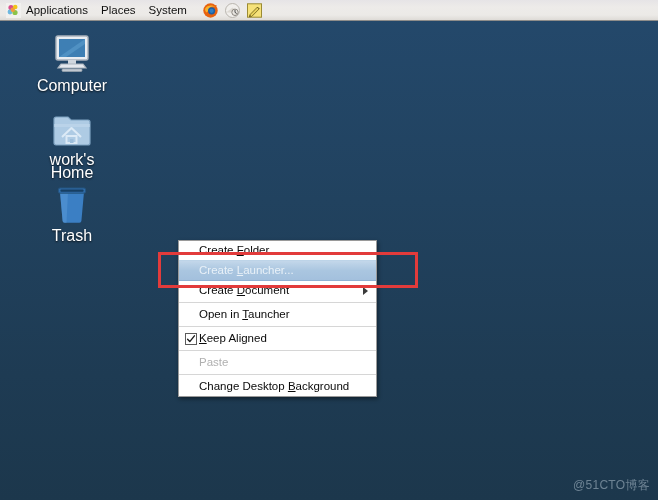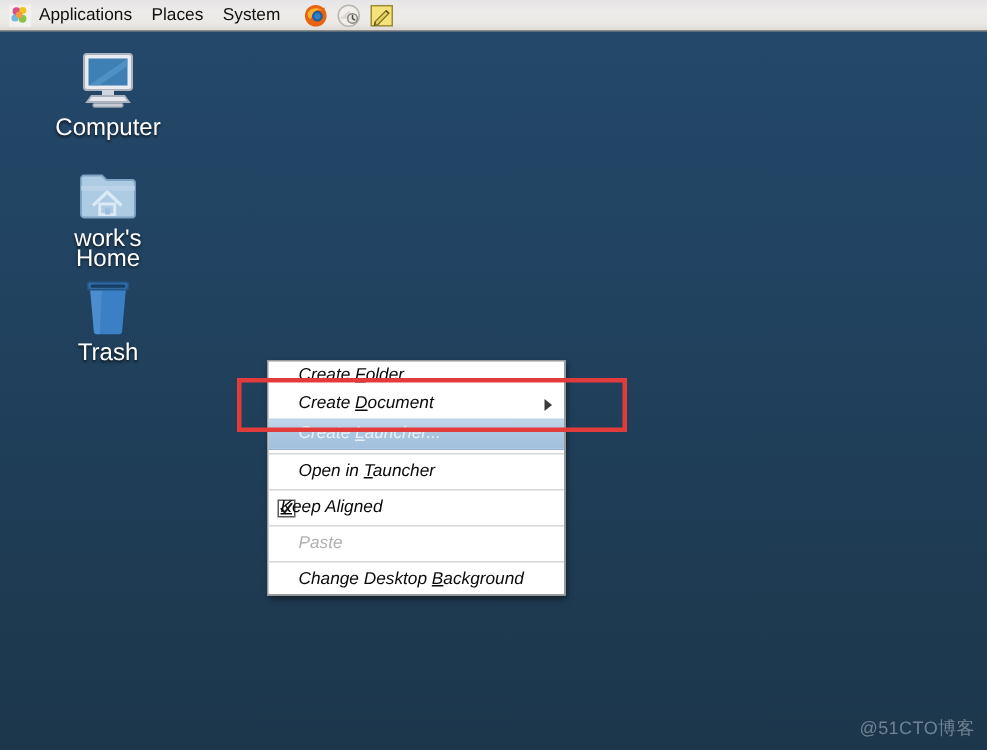--- a/index.html
+++ b/index.html
@@ -83,21 +83,20 @@
     left: 178px;
     top: 240px;
     width: 199px;
     background: #ffffff;
     border: 1px solid #9a9a9a;
     box-sizing: border-box;
     box-shadow: 1px 2px 4px rgba(0,0,0,.45);
     padding: 0;
     font-size: 11.5px;
     color: #0a0a0a;
-    font-style: italic;
   }
   .mi {
     position: relative;
     height: 19px;
     line-height: 19px;
     padding: 0 14px 0 20px;
     white-space: nowrap;
     cursor: default;
     display: flex;
     align-items: center;
@@ -129,21 +128,21 @@
     height: 10px;
     border: 1px solid #5b5b5b;
     background: #fff;
     display: inline-block;
     position: absolute;
     left: 6px;
     top: 50%;
     transform: translateY(-50%);
   }
   .mi .chk svg { position: absolute; left: 0; top: 0; }
-  .mi.checkitem { padding-left: 8px; }
+  .mi.checkitem { padding-left: 20px; }
   .msep {
     height: 1px;
     background: #d6d6d6;
     margin: 2px 0;
   }
 
   
   #redbox {
     position: absolute;
     left: 158px;
@@ -264,27 +263,27 @@
     </div>
     <div class="cap">Trash</div>
   </div>
 
   <div id="ctxmenu">
 
     <div class="mi">
       <span class="lbl">Create <span class="mn">F</span><span>older</span></span>
     </div>
 
+    <div class="mi selected">
+      <span class="lbl">Create <span class="mn">L</span><span>auncher...</span></span>
+    </div>
+
     <div class="mi">
       <span class="lbl">Create <span class="mn">D</span><span>ocument</span></span>
       <span class="submenu-arrow"></span>
-    </div>
-
-    <div class="mi selected">
-      <span class="lbl">Create <span class="mn">L</span><span>auncher...</span></span>
     </div>
 
     <div class="msep"></div>
 
     <div class="mi">
       <span class="lbl">Open in <span class="mn">T</span><span>auncher</span></span>
     </div>
 
     <div class="msep"></div>
 

